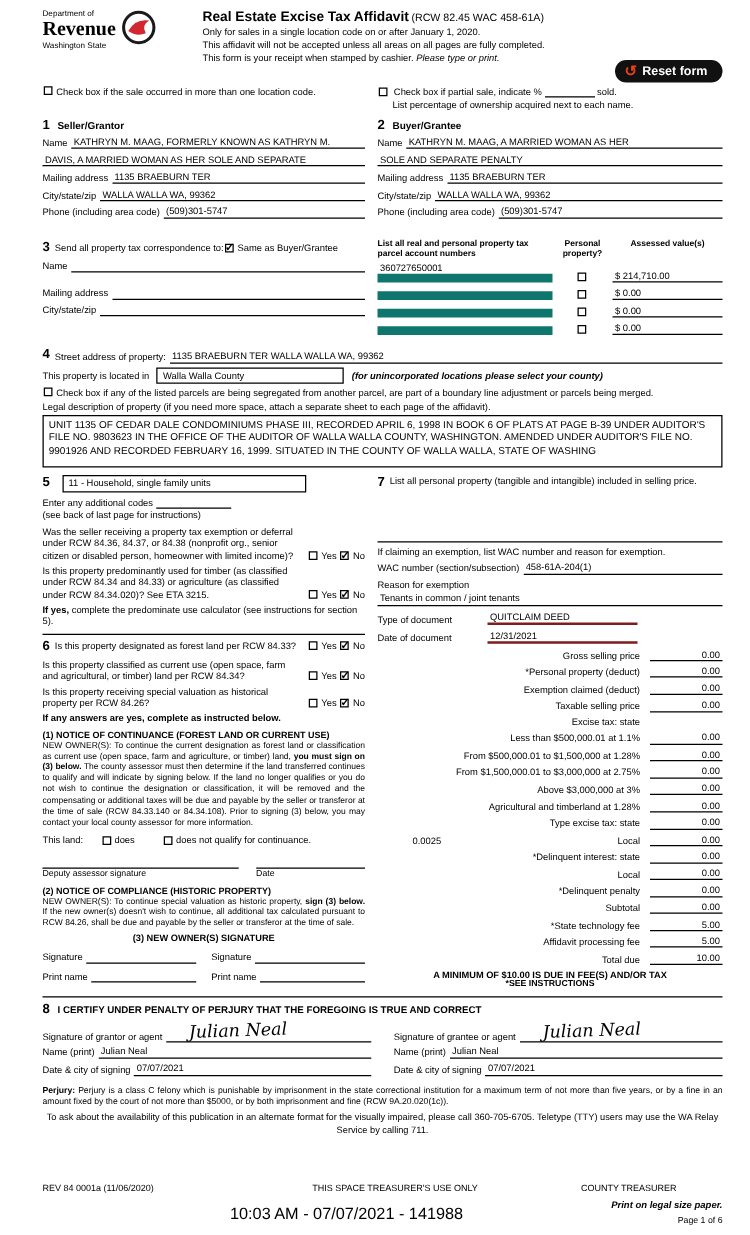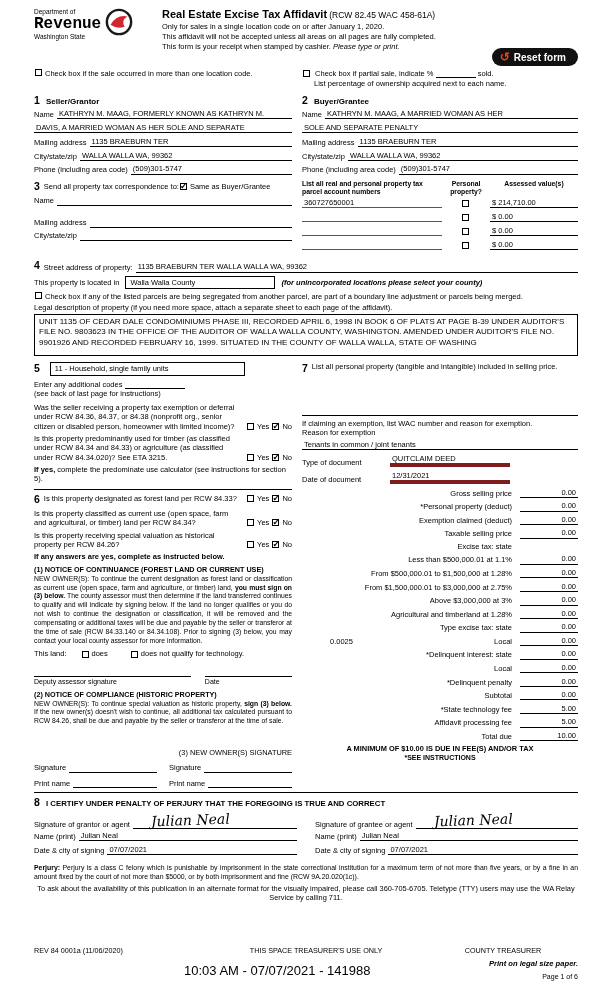--- a/index.html
+++ b/index.html
@@ -16,60 +16,60 @@
 
   
   .fvalue{flex:1;border-bottom:1px solid #000;padding:0 2px;min-height:9px;white-space:nowrap;overflow:hidden}
   .blank{display:inline-block;border-bottom:1px solid #000;height:8px;vertical-align:bottom}
 
   
   .header{display:flex;align-items:flex-start}
   .logo-col{width:118px;flex:none}
   .logo-top{display:flex;gap:4px;align-items:flex-start}
   .dept-of{font-size:6.5px}
-  .revenue{font-family:Liberation Mono, monospace;font-weight:bold;font-size:16px;line-height:1}
+  .revenue{font-family:Liberation Serif, serif;font-weight:bold;font-size:16px;line-height:1}
   .wa-state{font-size:6.5px;margin-top:1px}
   .title-col{flex:1;padding-left:10px}
   .main-title{font-weight:bold;font-size:11px;line-height:1.1}
   .rcw{font-size:8.5px}
   .hnote{font-size:7.5px;margin-top:1px}
   .reset-col{flex:none;display:flex;align-items:flex-end;height:58px}
   .reset-btn{background:#111;color:#fff;border:none;border-radius:11px;display:flex;align-items:center;
              gap:4px;padding:3px 12px 3px 8px;font-size:10px;font-weight:bold;cursor:pointer;
              font-family:"Liberation Sans",sans-serif}
   .reset-icon{color:#e8401c;font-size:12px;line-height:1;font-weight:bold}
   .form-num{font-weight:bold;font-size:10px}
 
   
   .topbar{display:flex;margin-top:3px;margin-bottom:5px}
   .tb-left{width:268px;flex:none;display:flex;align-items:flex-start}
   .tb-right{flex:1}
   .own-note{padding-left:12px;margin-top:1px}
 
   
-  .row12{display:flex;gap:10px;margin-bottom:2px}
+  .row12{display:flex;gap:10px;margin-bottom:14px}
   .sec12{width:258px;flex:none}
   .sec12.right{flex:1}
   .sec-head{margin-bottom:2px}
   .sec-num{font-weight:bold;font-size:10.5px;margin-right:4px}
   .sec-title{font-weight:bold;font-size:8px}
   .field-line{display:flex;align-items:flex-end;margin-bottom:3.5px}
   .flabel{flex:none;padding-right:3px}
 
   
   .row3{display:flex;gap:10px;margin-bottom:6px}
   .s3-left{width:258px;flex:none}
   .s3-right{flex:1}
   .s3-head{display:flex;align-items:center;margin-bottom:3px}
   .pt-head{display:flex;font-weight:bold;font-size:6.8px;line-height:1.15;margin-bottom:2px}
   .pt-c1{width:140px;flex:none}
   .pt-c2{width:48px;flex:none;text-align:center}
   .pt-c3{flex:1;text-align:center}
   .pt-row{display:flex;align-items:flex-end;margin-bottom:3.5px}
-  .pt-parcel{width:140px;flex:none;border-bottom:1px solid #0f766e;min-height:9px;padding:0 2px}
+  .pt-parcel{width:140px;flex:none;border-bottom:7px solid #0f766e;min-height:9px;padding:0 2px}
   .pt-cbcell{width:48px;flex:none;text-align:center}
   .pt-val{flex:1;border-bottom:1px solid #000;min-height:9px;text-align:left;padding:0 2px}
 
   
   .sec4{margin-bottom:6px}
   .s4-l1{display:flex;align-items:flex-end;margin-bottom:3px}
   .s4-l2{display:flex;align-items:center;margin-bottom:3px}
   .county-box{border:1px solid #000;width:150px;padding:1px 4px;margin:0 6px;min-height:11px}
   .county-note{font-weight:bold;font-style:italic}
   .s4-l3{display:flex;align-items:flex-start;margin-bottom:2px}
@@ -89,40 +89,40 @@
   .s6-q1{display:flex;align-items:flex-start}
   .s6-q1 .sec-num{margin-top:-1px}
   .notice-title{font-weight:bold;margin-top:3px;font-size:7.2px}
   .notice-p{font-size:6.8px;line-height:1.3;text-align:justify;margin-top:1px}
   .land-row{display:flex;align-items:center;margin-top:4px}
   .deputy-row{display:flex;gap:14px;margin-top:8px}
   .dcell-line{border-bottom:1px solid #000;height:10px}
   .dcell-label{font-size:7px;margin-top:1px}
   .dep-big{flex:1.8}
   .dep-small{flex:1}
-  .sig3-title{font-weight:normal;text-align:right;margin-top:22px;font-size:7.4px}
+  .sig3-title{font-weight:bold;text-align:center;margin-top:2px;font-size:7.4px}
   .sig3-row{display:flex;gap:12px;margin-top:6px}
   .sig3-cell{flex:1;display:flex;align-items:flex-end}
   .sig3-label{flex:none;padding-right:3px}
   .sig3-line{flex:1;border-bottom:1px solid #000;height:9px}
 
   
   .s7-head{display:flex;align-items:flex-start}
   .s7-gap{height:40px}
   .exem-block{border-top:1px solid #000;padding-top:3px}
   .tax-line{display:flex;align-items:flex-end;margin-bottom:3.2px}
   .tl-label{flex:1;text-align:right;padding-right:8px}
   .tl-rate{width:70px;flex:none;text-align:left;padding-left:28px}
   .tl-value{width:58px;flex:none;text-align:right;border-bottom:1px solid #000;padding:0 2px;min-height:9px}
   .tl-noval{width:58px;flex:none}
   .min-note{font-weight:bold;text-align:center;margin-top:3px;font-size:7.4px}
   .see-instr{font-weight:bold;text-align:center;font-size:7px}
   .typedoc-line{display:flex;align-items:flex-end;margin-bottom:3.5px;margin-top:2px}
   .td-label{width:88px;flex:none}
-  .td-value{width:120px;border-bottom:4px solid #7f1d1d;padding:0 2px;min-height:9px}
+  .td-value{width:120px;border-bottom:2px solid #7f1d1d;padding:0 2px;min-height:9px}
 
   
   .sec8{margin-top:4px;border-top:1px solid #000;padding-top:3px}
   .certify{font-weight:bold;font-size:7.8px;margin-bottom:4px}
   .s8-cols{display:flex;gap:18px}
   .s8-col{flex:1}
   .sig-line{display:flex;align-items:flex-end;margin-bottom:2px}
   .sig-area{flex:1;border-bottom:1px solid #000;position:relative;height:16px}
   .cursive{font-family:"DejaVu Serif",serif;font-style:italic;font-size:14px;position:absolute;
            left:18px;bottom:-1px;transform:rotate(-2deg);white-space:nowrap}
@@ -384,21 +384,21 @@
         <div class="notice-p">
           <span>NEW OWNER(S): To continue the current designation as forest land or classification as current use (open space, farm and agriculture, or timber) land, </span><span class="bold">you must sign on (3) below.</span><span> The county assessor must then determine if the land transferred continues to qualify and will indicate by signing below. If the land no longer qualifies or you do not wish to continue the designation or classification, it will be removed and the compensating or additional taxes will be due and payable by the seller or transferor at the time of sale (RCW 84.33.140 or 84.34.108). Prior to signing (3) below, you may contact your local county assessor for more information.</span>
         </div>
         <div class="land-row">
           <span>This land:</span>
           <span style="width:14px"></span>
           <span class="cb"></span>
           <span>does</span>
           <span style="width:22px"></span>
           <span class="cb"></span>
-          <span>does not qualify for technology.</span>
+          <span>does not qualify for continuance.</span>
         </div>
         <div class="deputy-row">
           <div class="dep-big">
             <div class="dcell-line"></div>
             <div class="dcell-label">Deputy assessor signature</div>
           </div>
           <div class="dep-small">
             <div class="dcell-line"></div>
             <div class="dcell-label">Date</div>
           </div>
@@ -434,20 +434,24 @@
     <div class="col-right">
 
       <div>
         <div class="s7-head">
           <span class="sec-num">7</span>
           <span>List all personal property (tangible and intangible) included in selling price.</span>
         </div>
         <div class="s7-gap"></div>
         <div class="exem-block">
           <div>If claiming an exemption, list WAC number and reason for exemption.</div>
+          <div class="field-line" style="margin-top:3px">
+            <span class="flabel">WAC number (section/subsection)</span>
+            <span class="fvalue">458-61A-204(1)</span>
+          </div>
           <div>Reason for exemption</div>
           <div class="field-line" style="margin-top:2px">
             <span class="fvalue">Tenants in common / joint tenants</span>
           </div>
         </div>
       </div>
 
       <div style="margin-top:4px">
         <div class="typedoc-line">
           <span class="td-label">Type of document</span>

